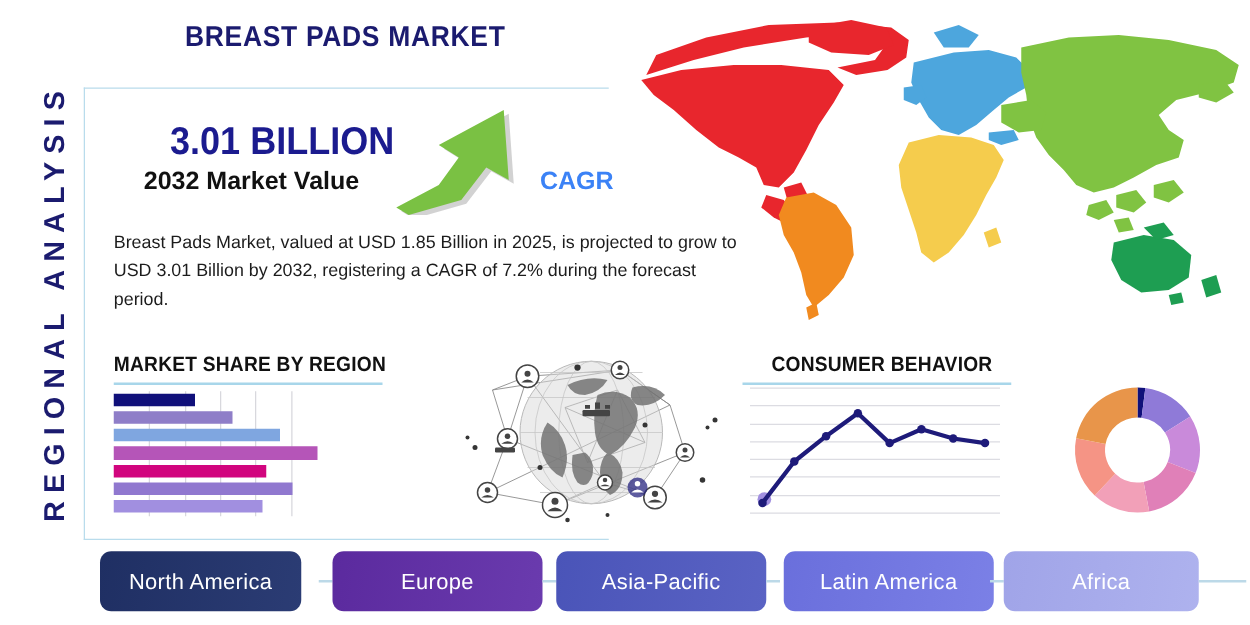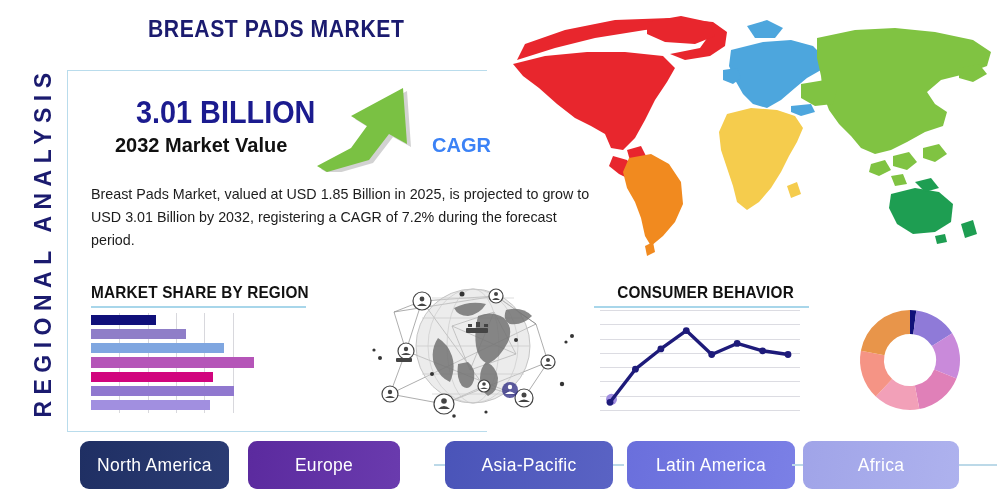--- a/index.html
+++ b/index.html
@@ -294,23 +294,23 @@
         <path d="M61.266661678215215 5.394264934276109 A50 50 0 0 1 97.21639627510075 28.208660251050173 L76.9525260630524 41.06850333054609 A26 26 0 0 0 58.25866407267191 29.205017765823577 Z" fill="#8f7ad8"></path>
         <path d="M97.21639627510075 28.208660251050173 A50 50 0 0 1 101.48882429441257 73.4062276342339 L79.17418863309453 64.57123836980163 A26 26 0 0 0 76.9525260630524 41.06850333054609 Z" fill="#c98ada"></path>
         <path d="M101.48882429441257 73.4062276342339 A50 50 0 0 1 64.36906572928622 104.11436253643444 L59.87191417922884 80.53946851894591 A26 26 0 0 0 79.17418863309453 64.57123836980163 Z" fill="#e080b8"></path>
         <path d="M64.36906572928622 104.11436253643444 A50 50 0 0 1 20.77264470356556 91.44843137107057 L37.201775245854094 73.9531843129567 A26 26 0 0 0 59.87191417922884 80.53946851894591 Z" fill="#f2a0b8"></path>
         <path d="M20.77264470356556 91.44843137107057 A50 50 0 0 1 5.885637463565573 45.630934270713766 L29.460531481054097 50.128085820771155 A26 26 0 0 0 37.201775245854094 73.9531843129567 Z" fill="#f59485"></path>
         <path d="M5.885637463565573 45.630934270713766 A50 50 0 0 1 54.99999999999999 5 L54.99999999999999 29 A26 26 0 0 0 29.460531481054097 50.128085820771155 Z" fill="#e8954a"></path>
       </svg>
   </div>
 
   <div class="pills" id="pills">
-      <div class="pill" style="left: 0px; width: 149px; background: linear-gradient(100deg, rgb(31, 47, 99), rgb(43, 60, 116));">North America</div>
+      <div class="pill" style="left: 0px; width: 161px; background: linear-gradient(100deg, rgb(31, 47, 99), rgb(43, 60, 116));">North America</div>
       <div class="connector" style="left: 175px; width: 11px;"></div>
-      <div class="pill" style="left: 168px; width: 152px; background: linear-gradient(100deg, rgb(91, 42, 158), rgb(106, 59, 174)); text-align: right;">Europe</div>
+      <div class="pill" style="left: 186px; width: 168px; background: linear-gradient(100deg, rgb(91, 42, 158), rgb(106, 59, 174)); text-align: right;">Europe</div>
       <div class="connector" style="left: 354px; width: 11px;"></div>
       <div class="pill" style="left: 365px; width: 168px; background: linear-gradient(100deg, rgb(74, 84, 184), rgb(90, 99, 196));">Asia-Pacific</div>
       <div class="connector" style="left: 533px; width: 11px;"></div>
       <div class="pill" style="left: 547px; width: 168px; background: linear-gradient(100deg, rgb(106, 111, 220), rgb(123, 128, 230));">Latin America</div>
       <div class="connector" style="left: 712px; width: 11px;"></div>
       <div class="pill" style="left: 723px; width: 156px; background: linear-gradient(100deg, rgb(160, 164, 232), rgb(174, 178, 238)); text-align: center;">Africa</div>
       <div class="pill-tail" style="left: 879px; width: 38px;"></div>
     </div>
 
 </div>

